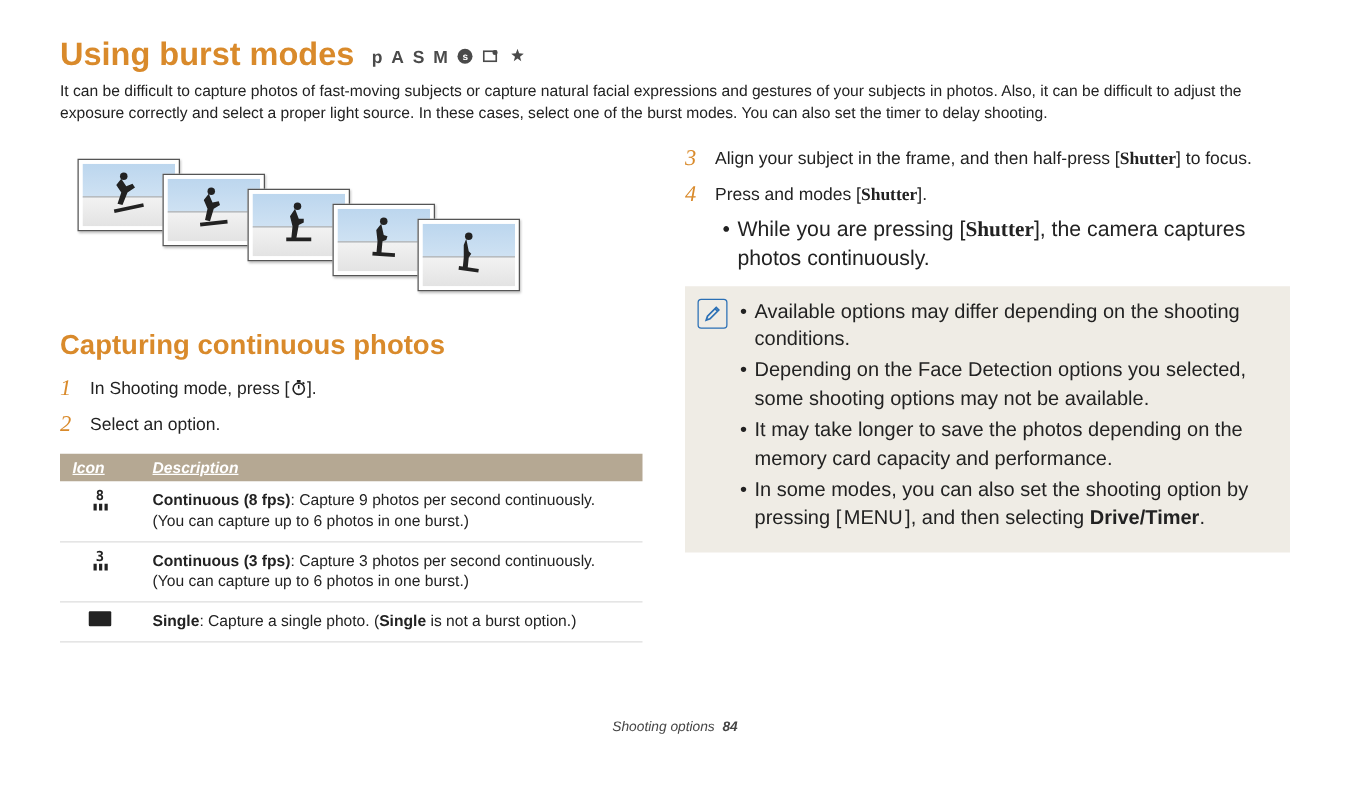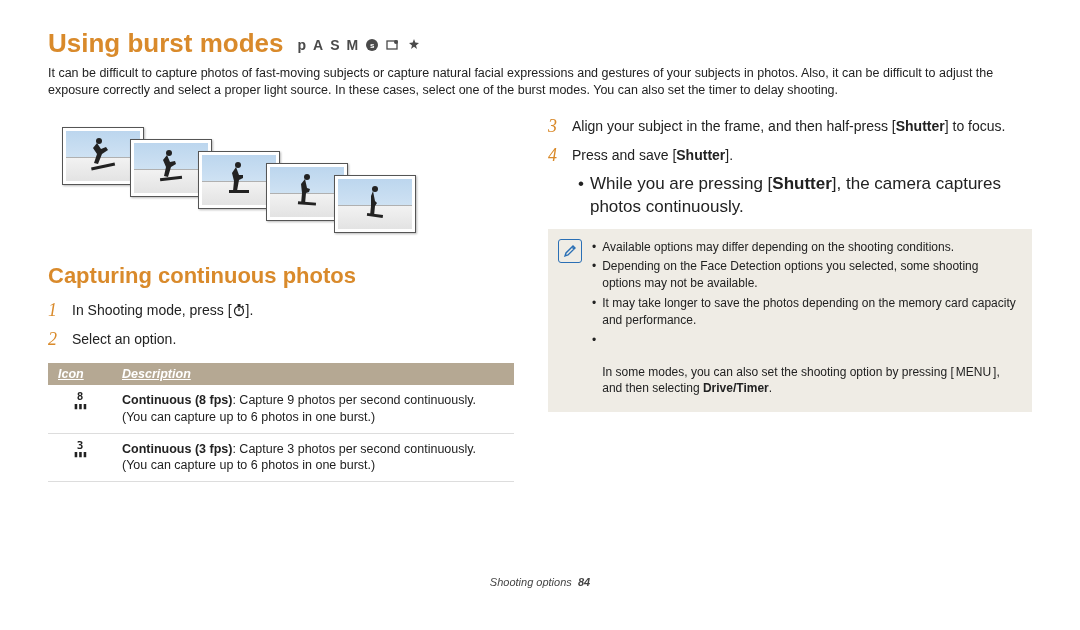--- a/index.html
+++ b/index.html
@@ -199,44 +199,43 @@
     width:22px; height:22px;
     border:1px solid #2a6fb5;
     border-radius:3px;
     display:flex; align-items:center; justify-content:center;
     flex-shrink:0;
   }
   .note-pencil svg { width:14px; height:14px; }
   .note-list {
     list-style: none;
     padding:0; margin:0;
-    font-size: 12px;
+    font-size: 16px;
     line-height:1.4;
   }
   .note-list li {
     display:flex; gap:6px;
     margin-bottom:3px;
   }
   .note-list li::before {
     content:"•"; flex-shrink:0;
   }
   .footer {
     text-align:center;
     font-size:11px;
     color:#444;
     padding-top:6px;
     font-style:italic;
   }
   .footer .pg { font-weight:700; }
-  .shutter { font-weight:700; }
+  .shutter { font-weight:700;font-family:Liberation Serif, serif; }
   .menu-word {
     font-family: "Segoe UI", Arial, sans-serif;
     display:inline-block;
     padding:0 2px;
-    margin-top:32px;
   }
 </style>
 </head>
 <body>
 
 <div class="page">
 
   <div class="title-row">
     <div class="title">Using burst modes</div>
     <div class="mode-icons">
@@ -376,35 +375,43 @@
           </tr>
           <tr>
             <td class="icon-cell">
               <span class="burst-icon"><span class="top">3</span><span class="bars">▮▮▮</span></span>
             </td>
             <td>
               <b>Continuous (3 fps)</b><span>: Capture 3 photos per second continuously.</span><br>
               <span>(You can capture up to 6 photos in one burst.)</span>
             </td>
           </tr>
+          <tr>
+            <td class="icon-cell">
+              <span class="single-icon"></span>
+            </td>
+            <td>
+              <b>Single</b><span>: Capture a single photo. (</span><b>Single</b><span> is not a burst option.)</span>
+            </td>
+          </tr>
         </tbody>
       </table>
     </div>
 
     <div class="col-right">
       <div class="step">
         <span class="num">3</span>
         <span class="txt">
           <span>Align your subject in the frame, and then half-press [</span><span class="shutter">Shutter</span><span>] to focus.</span>
         </span>
       </div>
       <div class="step">
         <span class="num">4</span>
         <span class="txt">
-          <span>Press and save [</span><span class="shutter">Shutter</span><span>].</span>
+          <span>Press and modes [</span><span class="shutter">Shutter</span><span>].</span>
         </span>
       </div>
       <div class="sub-bullet">
         <span>
           <span>While you are pressing [</span><span class="shutter">Shutter</span><span>], the camera captures photos continuously.</span>
         </span>
       </div>
 
       <div class="note-box">
         <div class="note-pencil">

